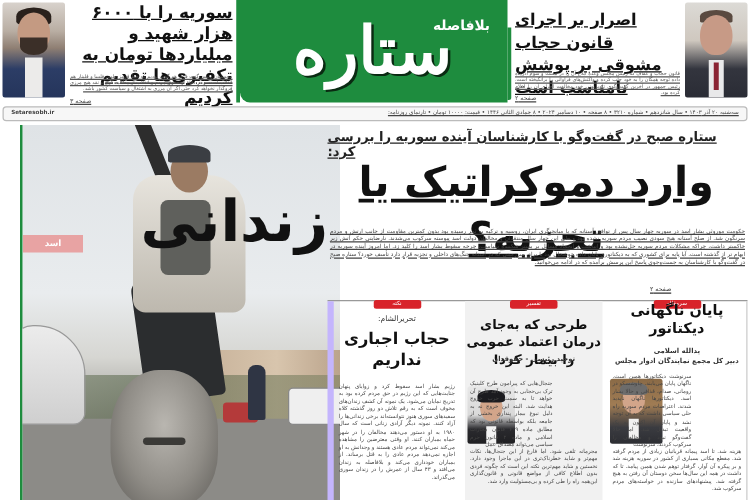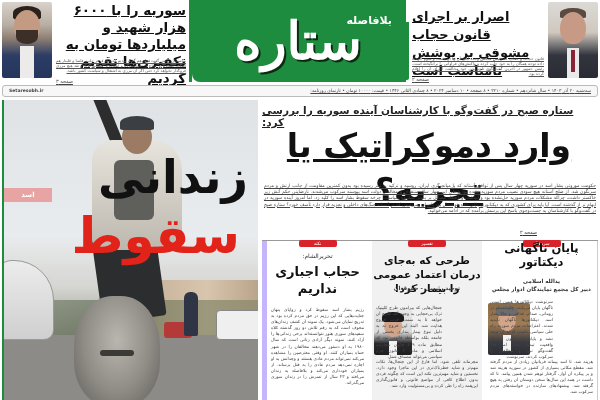--- a/index.html
+++ b/index.html
@@ -32,21 +32,21 @@
     .top-right-photo .shirt { position:absolute; left:19px; top:46px; width:12px; height:30px; background:#e9e9ea; }
     .top-right-photo .tie { position:absolute; left:23px; top:48px; width:4px; height:22px; background:#8a2333; }
 
     .green-rule { left: 189px; top: 0; width: 3px; height: 82px; background: #1e8c3e; }
     .green-rule-r { left: 406px; top: 22px; width: 3px; height: 58px; background: #1e8c3e; border-radius: 0 0 2px 0; }
 
     .date-bar { left: 2px; top: 85px; width: 596px; height: 12px; border: 1px solid #bbb; border-radius: 3px; background: #f7f7f7; font-size: 4.5px; line-height: 10px; color: #444; padding: 0 6px; white-space: nowrap; overflow:hidden; text-align: right; }
     .date-bar .url { position:absolute; left: 6px; top: 0; direction: ltr; font-weight: bold; }
 
     
-    .main-photo { left: 2px; top: 100px; width: 256px; height: 300px; overflow: hidden; background: linear-gradient(180deg,#dfe3e6 0%,#e9ecee 45%,#d6d6d2 62%,#9c9b96 78%,#8d8c88 100%); border-left: 2px solid #1e8c3e; }
+    .main-photo { left: 16px; top: 100px; width: 256px; height: 300px; overflow: hidden; background: linear-gradient(180deg,#dfe3e6 0%,#e9ecee 45%,#d6d6d2 62%,#9c9b96 78%,#8d8c88 100%); border-left: 2px solid #1e8c3e; }
     .buildings { position:absolute; left: 150px; top: 180px; width: 106px; height: 60px; background: linear-gradient(90deg,#c9b49c,#d8c5ad,#b9a28a); }
     .trees { position:absolute; left: 0; top: 200px; width: 256px; height: 40px; background: linear-gradient(90deg,#6d7a5e,#4f5e42 40%,#7a8060); opacity: .55; }
     .road { position:absolute; left:0; top: 235px; width:256px; height: 65px; background: #8c8b87; }
     .car-left { position:absolute; left: -10px; top: 160px; width: 60px; height: 80px; background: linear-gradient(180deg,#ececec,#cfcfcf); border-radius: 18px 40px 10px 10px; border: 1px solid #999; }
     .car-right { position:absolute; left: 212px; top: 210px; width: 46px; height: 30px; background: #efefef; border-radius: 4px; border:1px solid #888; }
     .car-red { position:absolute; left: 160px; top: 222px; width: 28px; height: 16px; background: #b43a3a; border-radius: 3px; }
     .man-body { position:absolute; left: 88px; top: 40px; width: 90px; height: 110px; background: linear-gradient(180deg,#e7e4dd,#bdb8ae); border-radius: 20px 30px 10px 10px; }
     .man-vest { position:absolute; left: 110px; top: 60px; width: 40px; height: 60px; background: #5f605c; border-radius: 6px; }
     .man-head { position:absolute; left: 118px; top: 20px; width: 30px; height: 34px; border-radius: 50%; background: #9b7b63; }
     .man-hat { position:absolute; left: 116px; top: 16px; width: 34px; height: 14px; border-radius: 50% 50% 10% 10%; background: #3b3e43; }
@@ -142,21 +142,20 @@
   <div class="rifle"></div>
   <div class="man-legs"></div>
   <div class="man-body"></div>
   <div class="man-vest"></div>
   <div class="man-head"></div>
   <div class="man-hat"></div>
   <div class="statue-head"></div>
   <div class="statue-face"></div>
   <div class="photo-tag">اسد</div>
   <div class="photo-title-1">زندانی</div>
-  <div class="photo-title-2">سقوط</div>
 </div>
 
 <div class="abs kicker">ستاره صبح در گفت‌وگو با کارشناسان آینده سوریه را بررسی کرد:</div>
 <div class="abs main-headline">وارد دموکراتیک یا تجزیه؟</div>
 <div class="abs main-body">حکومت موروثی بشار اسد در سوریه چهار سال پس از توافق آستانه که با میانجیگری ایران، روسیه و ترکیه به ثمر رسیده بود بدون کمترین مقاومت از جانب ارتش و مردم سرنگون شد. از صلح آستانه هیچ سودی نصیب مردم سوریه نشده بود و طی این چهار سال منتقدان و مخالفان دولت اسد پیوسته سرکوب می‌شدند. نارضایتی حکم آتش زیر خاکستر داشت، چراکه مشکلات مردم سوریه حل‌نشده بود و انباشت و انجماد مسائل بر بستر شکننده سیاست، چرخه سقوط بشار اسد را کلید زد. اما امروز آینده سوریه در ابهام تر از گذشته است. آیا پایه برای کشوری که به دیکتاتوری پایان داده خوشحال بود یا برای سرزمینی که در آستانه جنگ‌های داخلی و تجزیه قرار دارد تأسف خورد؟ ستاره صبح در گفت‌وگو با کارشناسان به جست‌وجوی پاسخ این پرسش برآمده که در ادامه می‌خوانید.</div>
 <div class="abs main-page">صفحه ۲</div>
 <div class="abs section-rule"></div>
 
 <div class="abs col col-1">
   <div class="tag">نکته</div>

